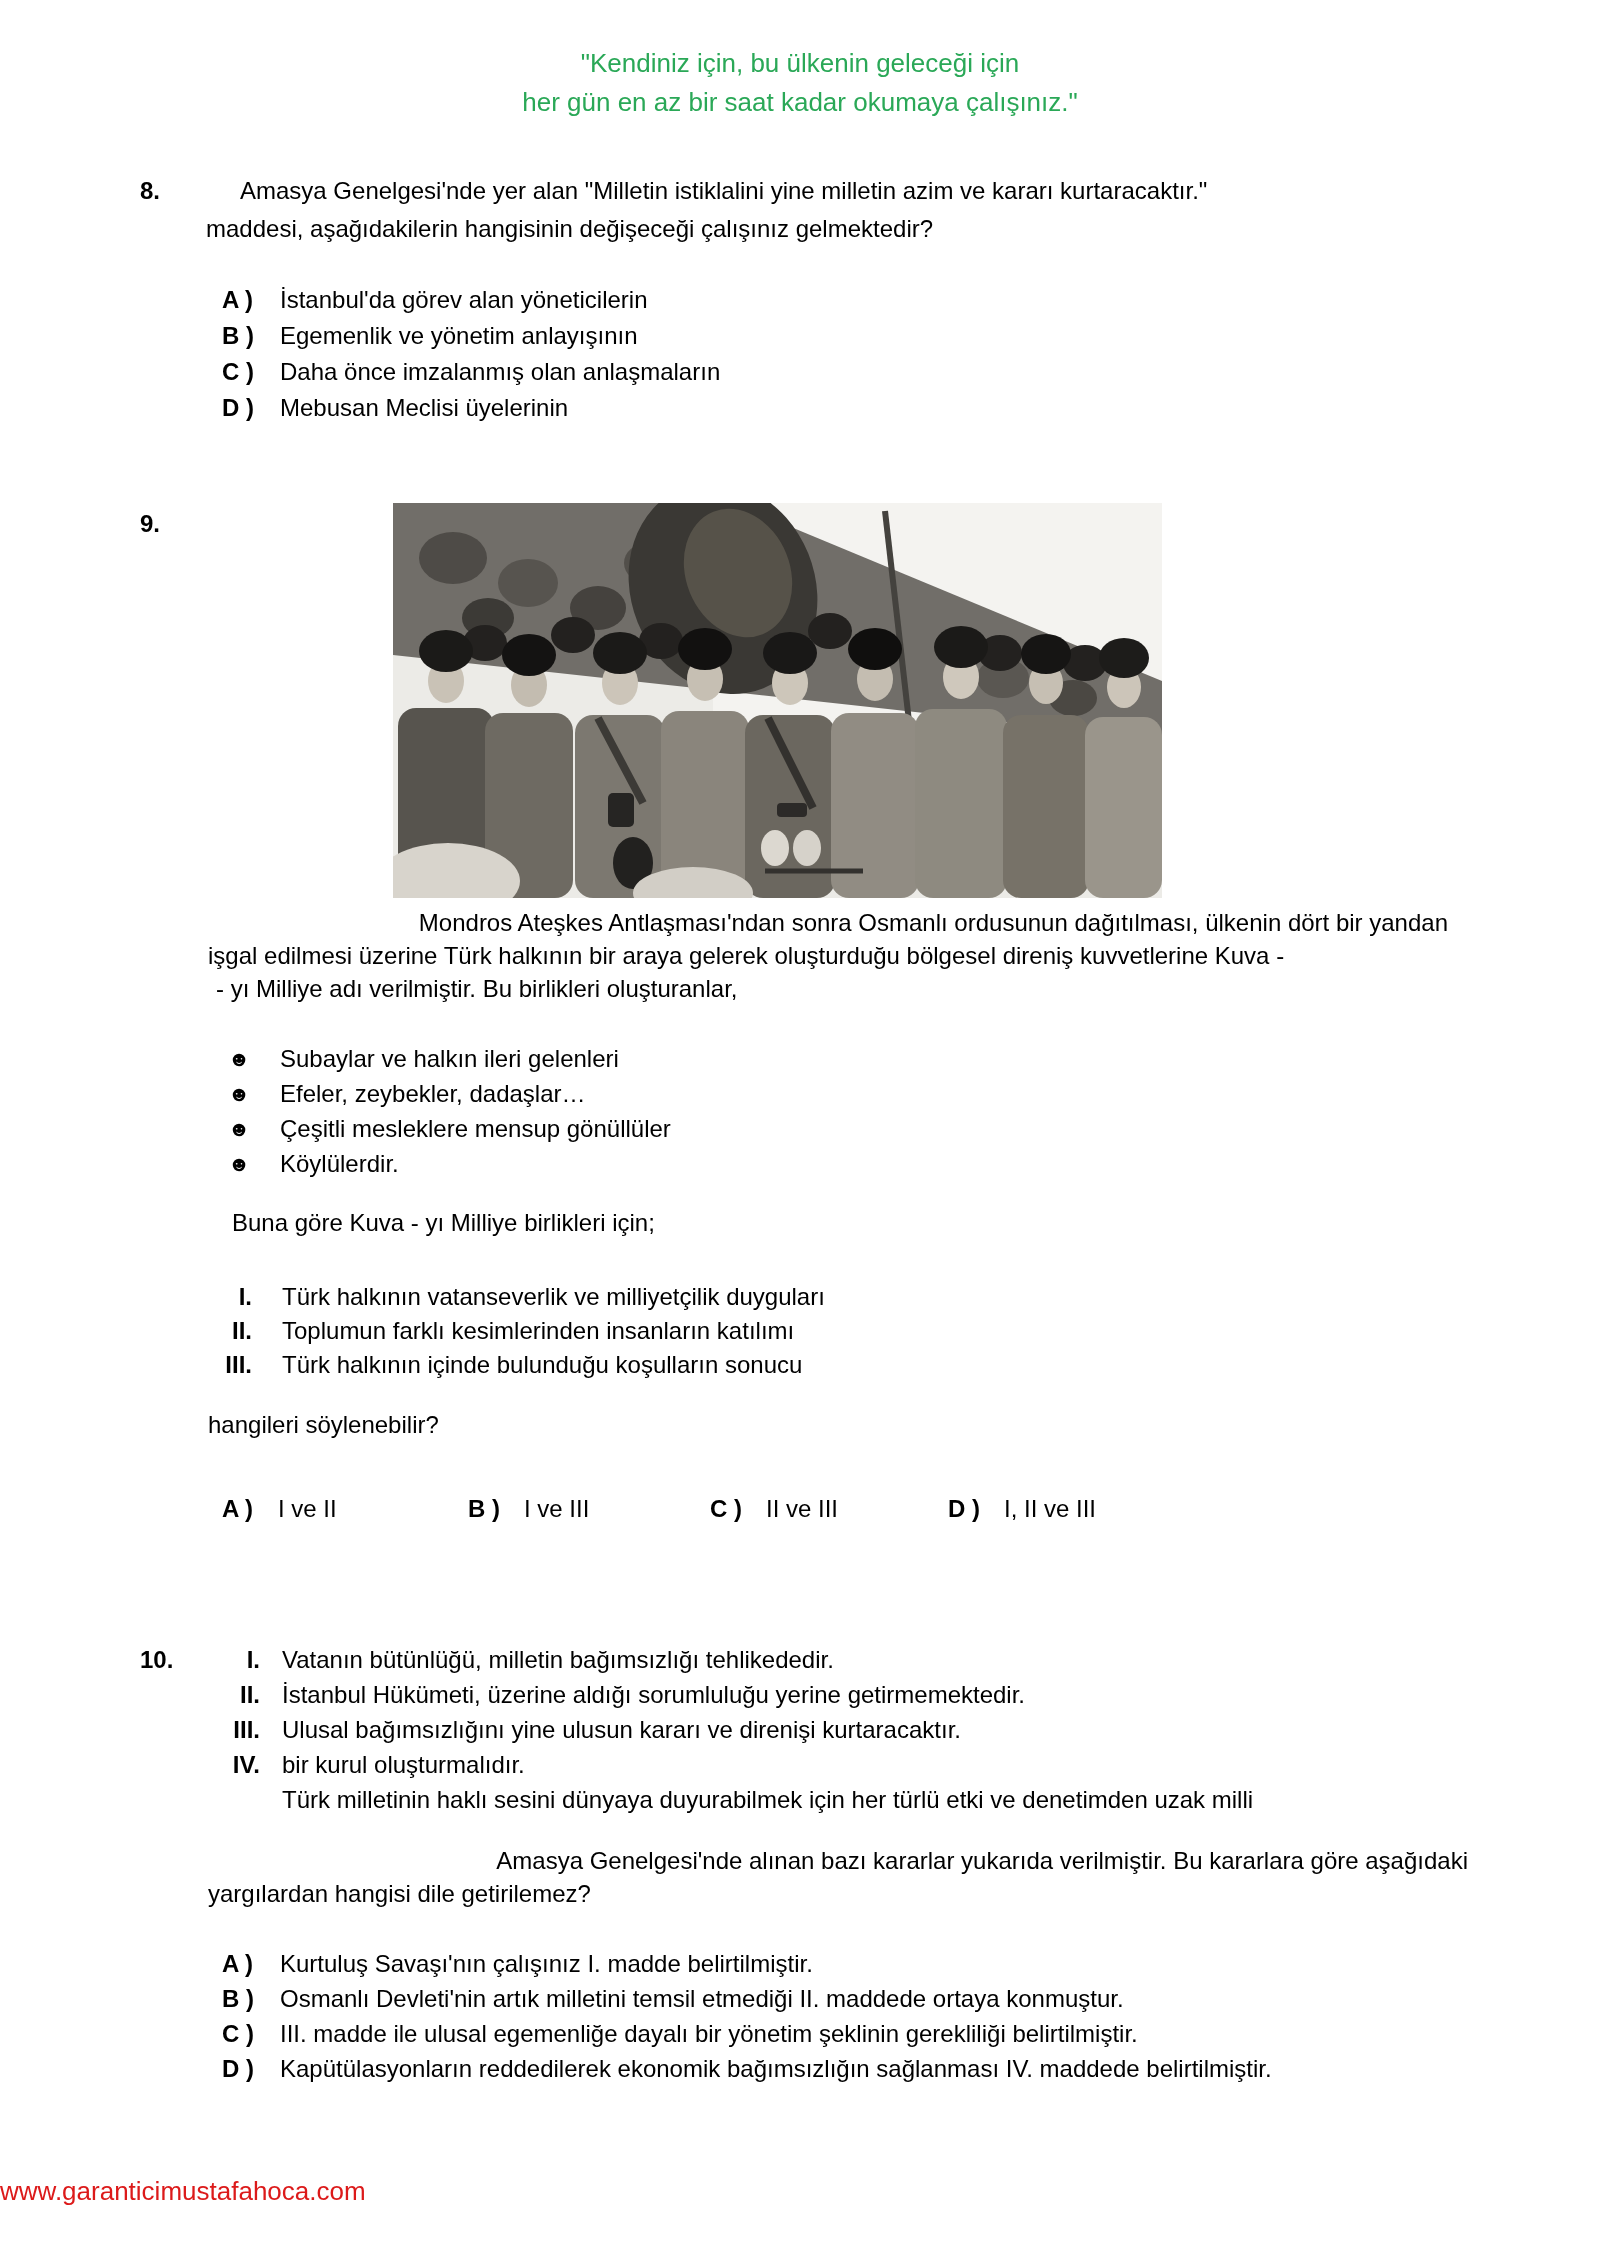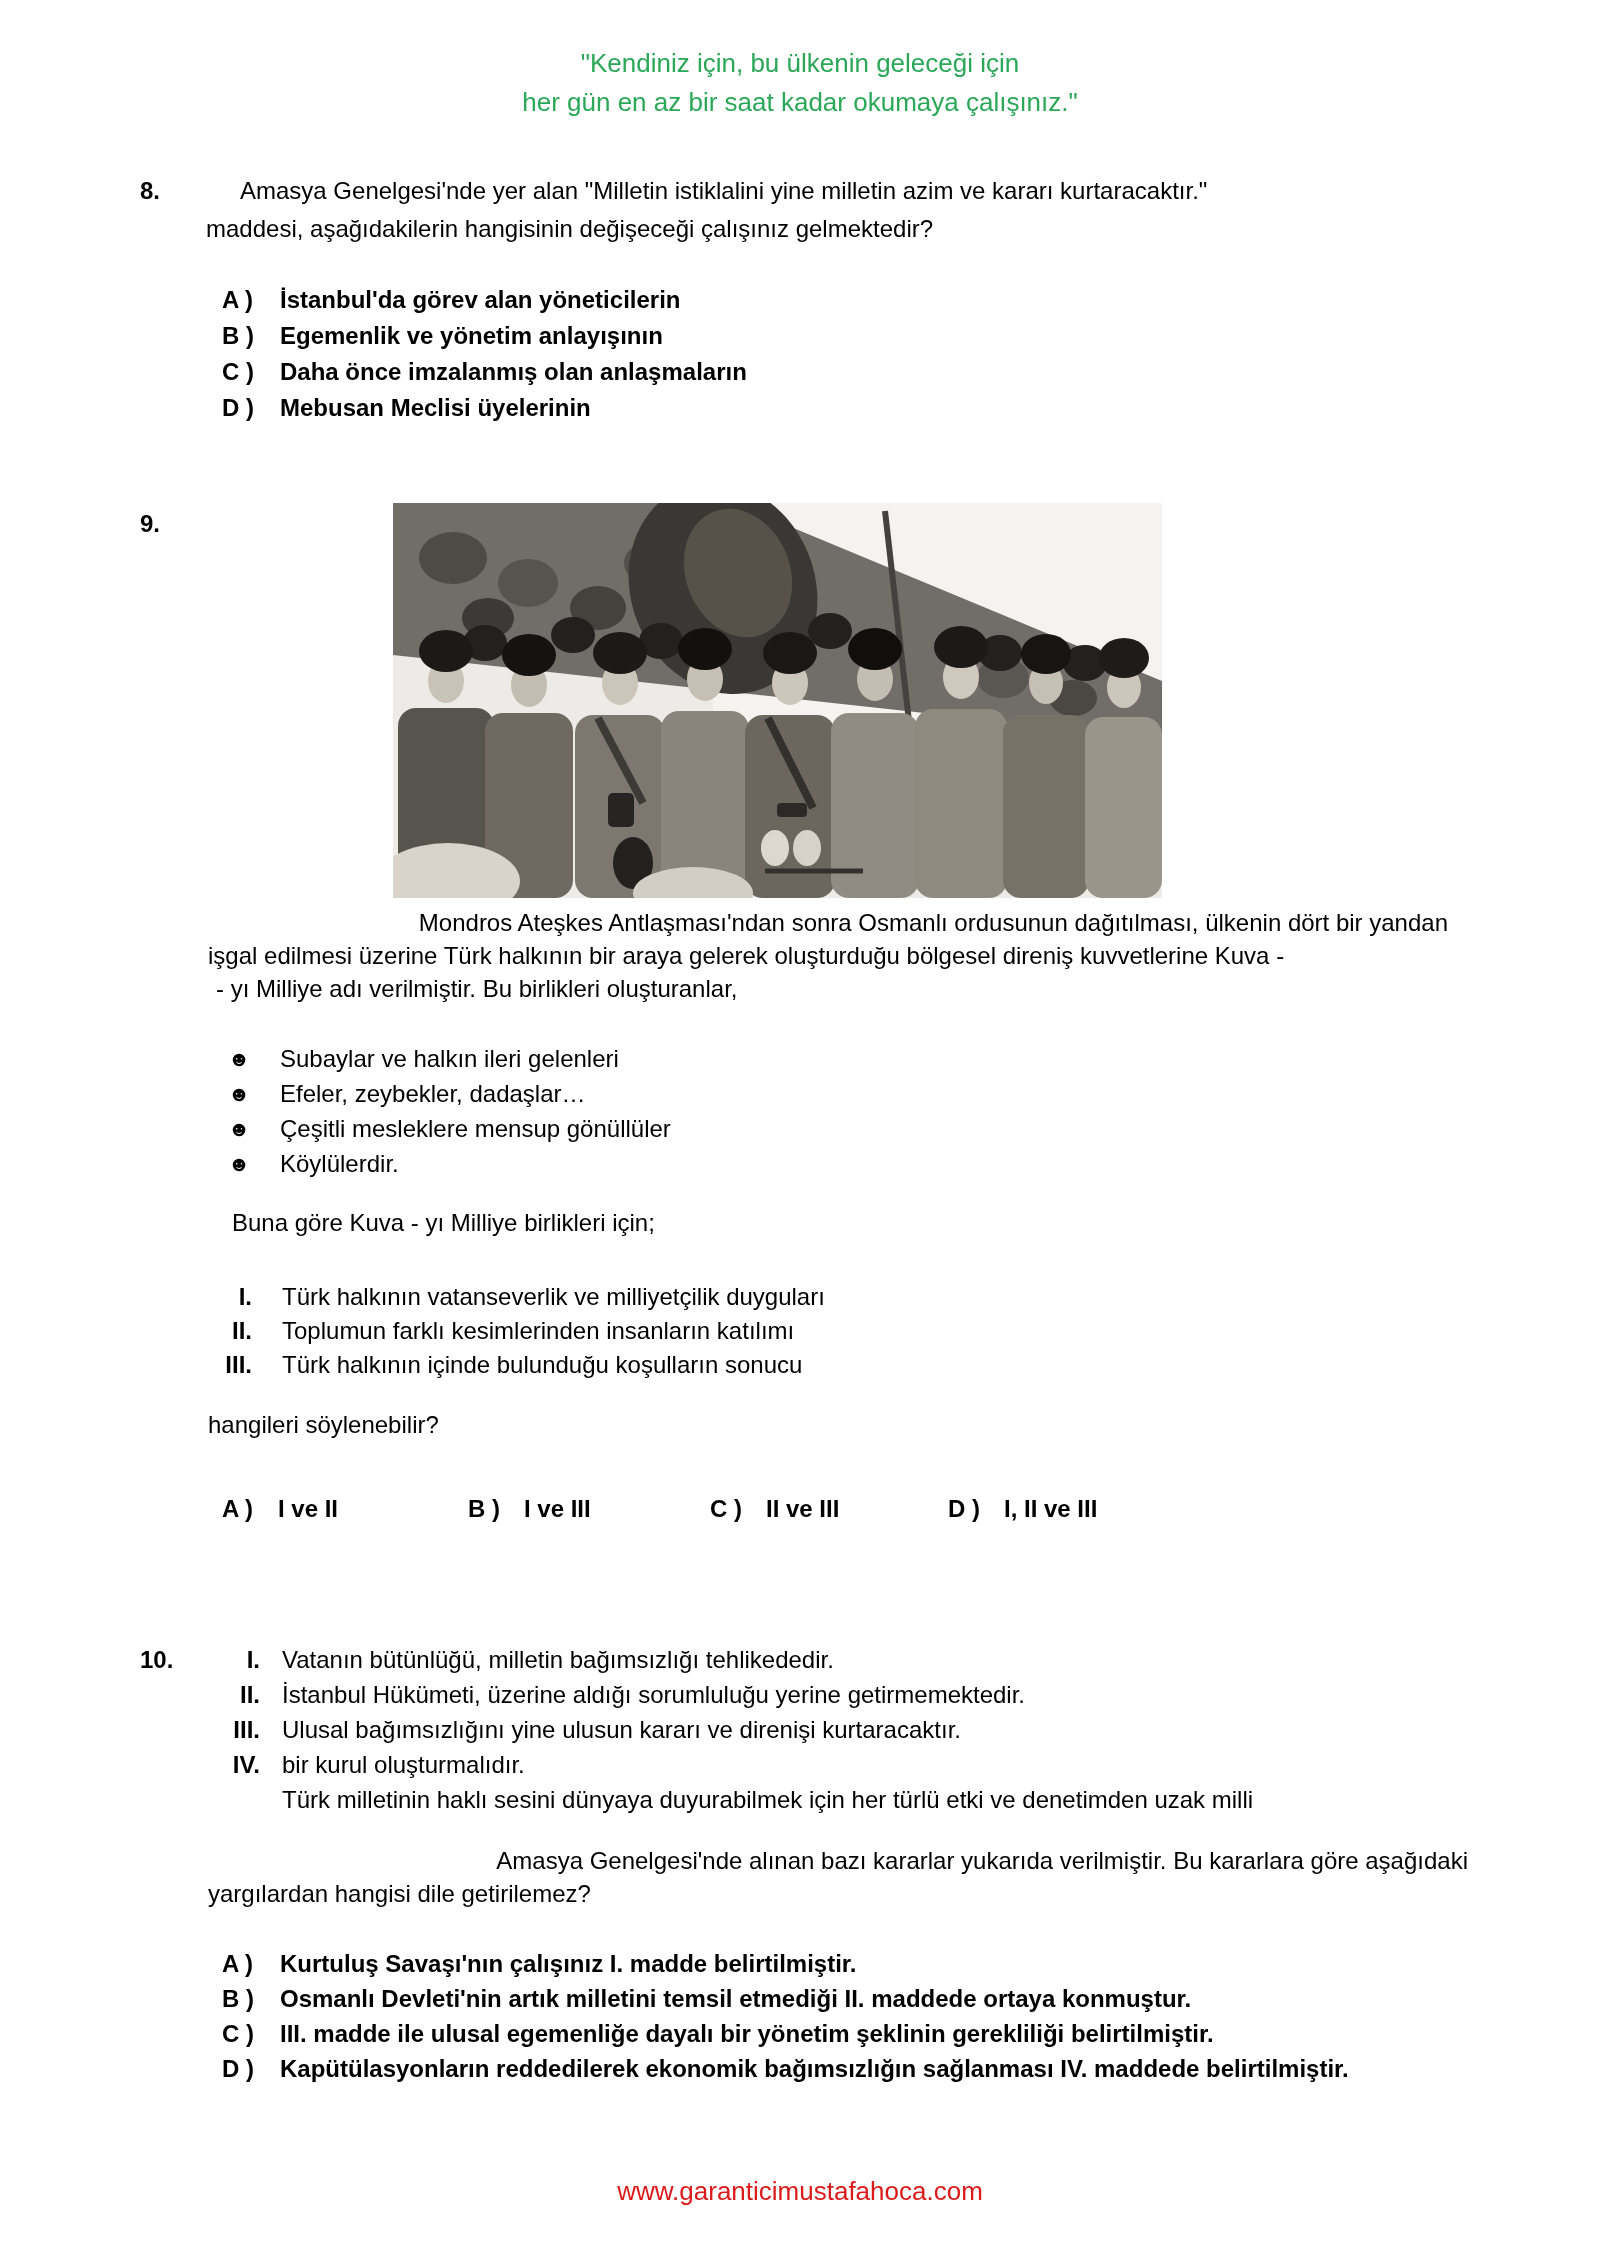--- a/index.html
+++ b/index.html
@@ -3,33 +3,33 @@
 <meta charset="utf-8">
 <style>
   html,body { margin:0; padding:0; background:#ffffff; }
   .page {
     position:relative; width:1600px; height:2262px; background:#ffffff;
     font-family:"Liberation Sans","DejaVu Sans",sans-serif;
     font-size:24px; color:#000; overflow:hidden;
   }
   .abs { position:absolute; }
   .header-quote { left:0; top:44px; width:1600px; text-align:center; font-size:26px; line-height:39px; }
-  .footer-url   { left:0; top:2176px; width:1600px; text-align:center; font-size:26px; line-height:30px; text-decoration:none; }
+  .footer-url   { left:0; top:2176px; width:1600px; font-size:26px; line-height:30px; text-decoration:none; }
 
   .qnum { font-weight:bold; line-height:38px; }
   .qtext { line-height:38px; }
   .para  { line-height:33px; }
   .indent27 { padding-left:27px;text-align:right; }
   .indent34 { padding-left:34px; }
   .indent8  { padding-left:8px; }
 
   .opt-list .optrow { display:flex; line-height:36px; }
   .opt-list.tight .optrow { line-height:35px; }
   .optlabel { font-weight:bold; width:58px; flex:none; }
-  .opttext  { white-space:nowrap;font-weight:bold; }
+  .opttext  { white-space:nowrap; }
 
   .bullets .brow { display:flex; line-height:35px; }
   .bullet-icon { width:52px; flex:none; font-size:21px; }
 
   .numerals .numrow { display:flex; line-height:34px; }
   .numerals.q10 .numrow { line-height:35px; }
   .numlabel { font-weight:bold; flex:none; text-align:right; width:44px; margin-right:30px; }
   .numerals.q10 .numlabel { width:52px; margin-right:22px; }
   .numtext { max-width:1180px; }
 

